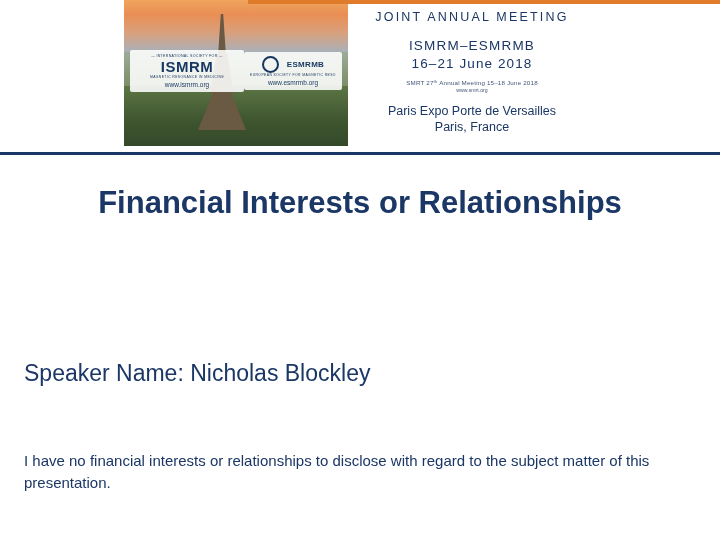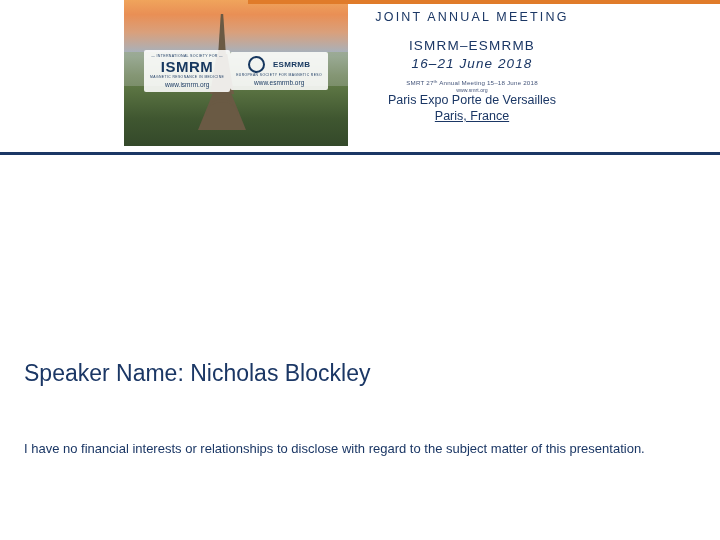--- a/index.html
+++ b/index.html
@@ -89,21 +89,21 @@
   }
   .banner-logos {
     position: absolute;
     left: 0;
     top: 34px;
     width: 224px;
     height: 74px;
     display: flex;
     align-items: center;
     justify-content: space-between;
-    padding: 0 20px;
+    padding: 0 6px;
     box-sizing: border-box;
   }
   .logo-box {
     background: rgba(255,255,255,0.88);
     border-radius: 2px;
     padding: 4px 6px;
     text-align: center;
     color: #1b3a63;
   }
   .logo-box.ismrm { width: 112px; }
@@ -176,42 +176,41 @@
     font-size: 13.5px;
     letter-spacing: 1.2px;
     color: #1b3765;
     margin-top: 14px;
   }
   .meet-line3 {
     font-size: 13.5px;
     letter-spacing: 1.1px;
     color: #1b3765;
     margin-top: 3px;
-    font-style: italic;
   }
   .meet-smrt {
     font-size: 6.2px;
     color: #44557a;
     margin-top: 8px;
     letter-spacing: .2px;
   }
   .meet-smrt-url {
     font-size: 5.2px;
     color: #44557a;
     margin-top: 1px;
   }
   .meet-venue1 {
     font-size: 12.5px;
     color: #1b3765;
+    margin-top: 11px;
   }
   .meet-venue2 {
     font-size: 12.5px;
     color: #1b3765;
     margin-top: 2px;
-    text-decoration: underline;
   }
 
   .banner-accent {
     position: absolute;
     left: 124px;
     top: 0;
     width: 472px;
     height: 4px;
     background: #e07b2a;
   }
@@ -245,24 +244,24 @@
     left: 24px;
     top: 358px;
     width: 672px;
     color: #1b3765;
     font-size: 23px;
     line-height: 1.35;
   }
   .disclosure {
     position: absolute;
     left: 24px;
-    top: 440px;
+    top: 450px;
     width: 672px;
     color: #1b3765;
-    font-size: 13px;
+    font-size: 15px;
     line-height: 1.45;
   }
 </style>
 </head>
 <body>
 
 <div class="slide">
 
   <div class="banner">
 
@@ -304,19 +303,20 @@
       <div class="meet-venue1">Paris Expo Porte de Versailles</div>
       <div class="meet-venue2">Paris, France</div>
     </div>
 
     <div class="banner-accent"></div>
   </div>
 
   <div class="divider"></div>
 
   <div class="title">
+    <div>Financial Interests or Relationships</div>
   </div>
 
   <div class="speaker">Speaker Name: Nicholas Blockley</div>
 
   <div class="disclosure">I have no financial interests or relationships to disclose with regard to the subject matter of this presentation.</div>
 
 </div>
 
 </body></html>

